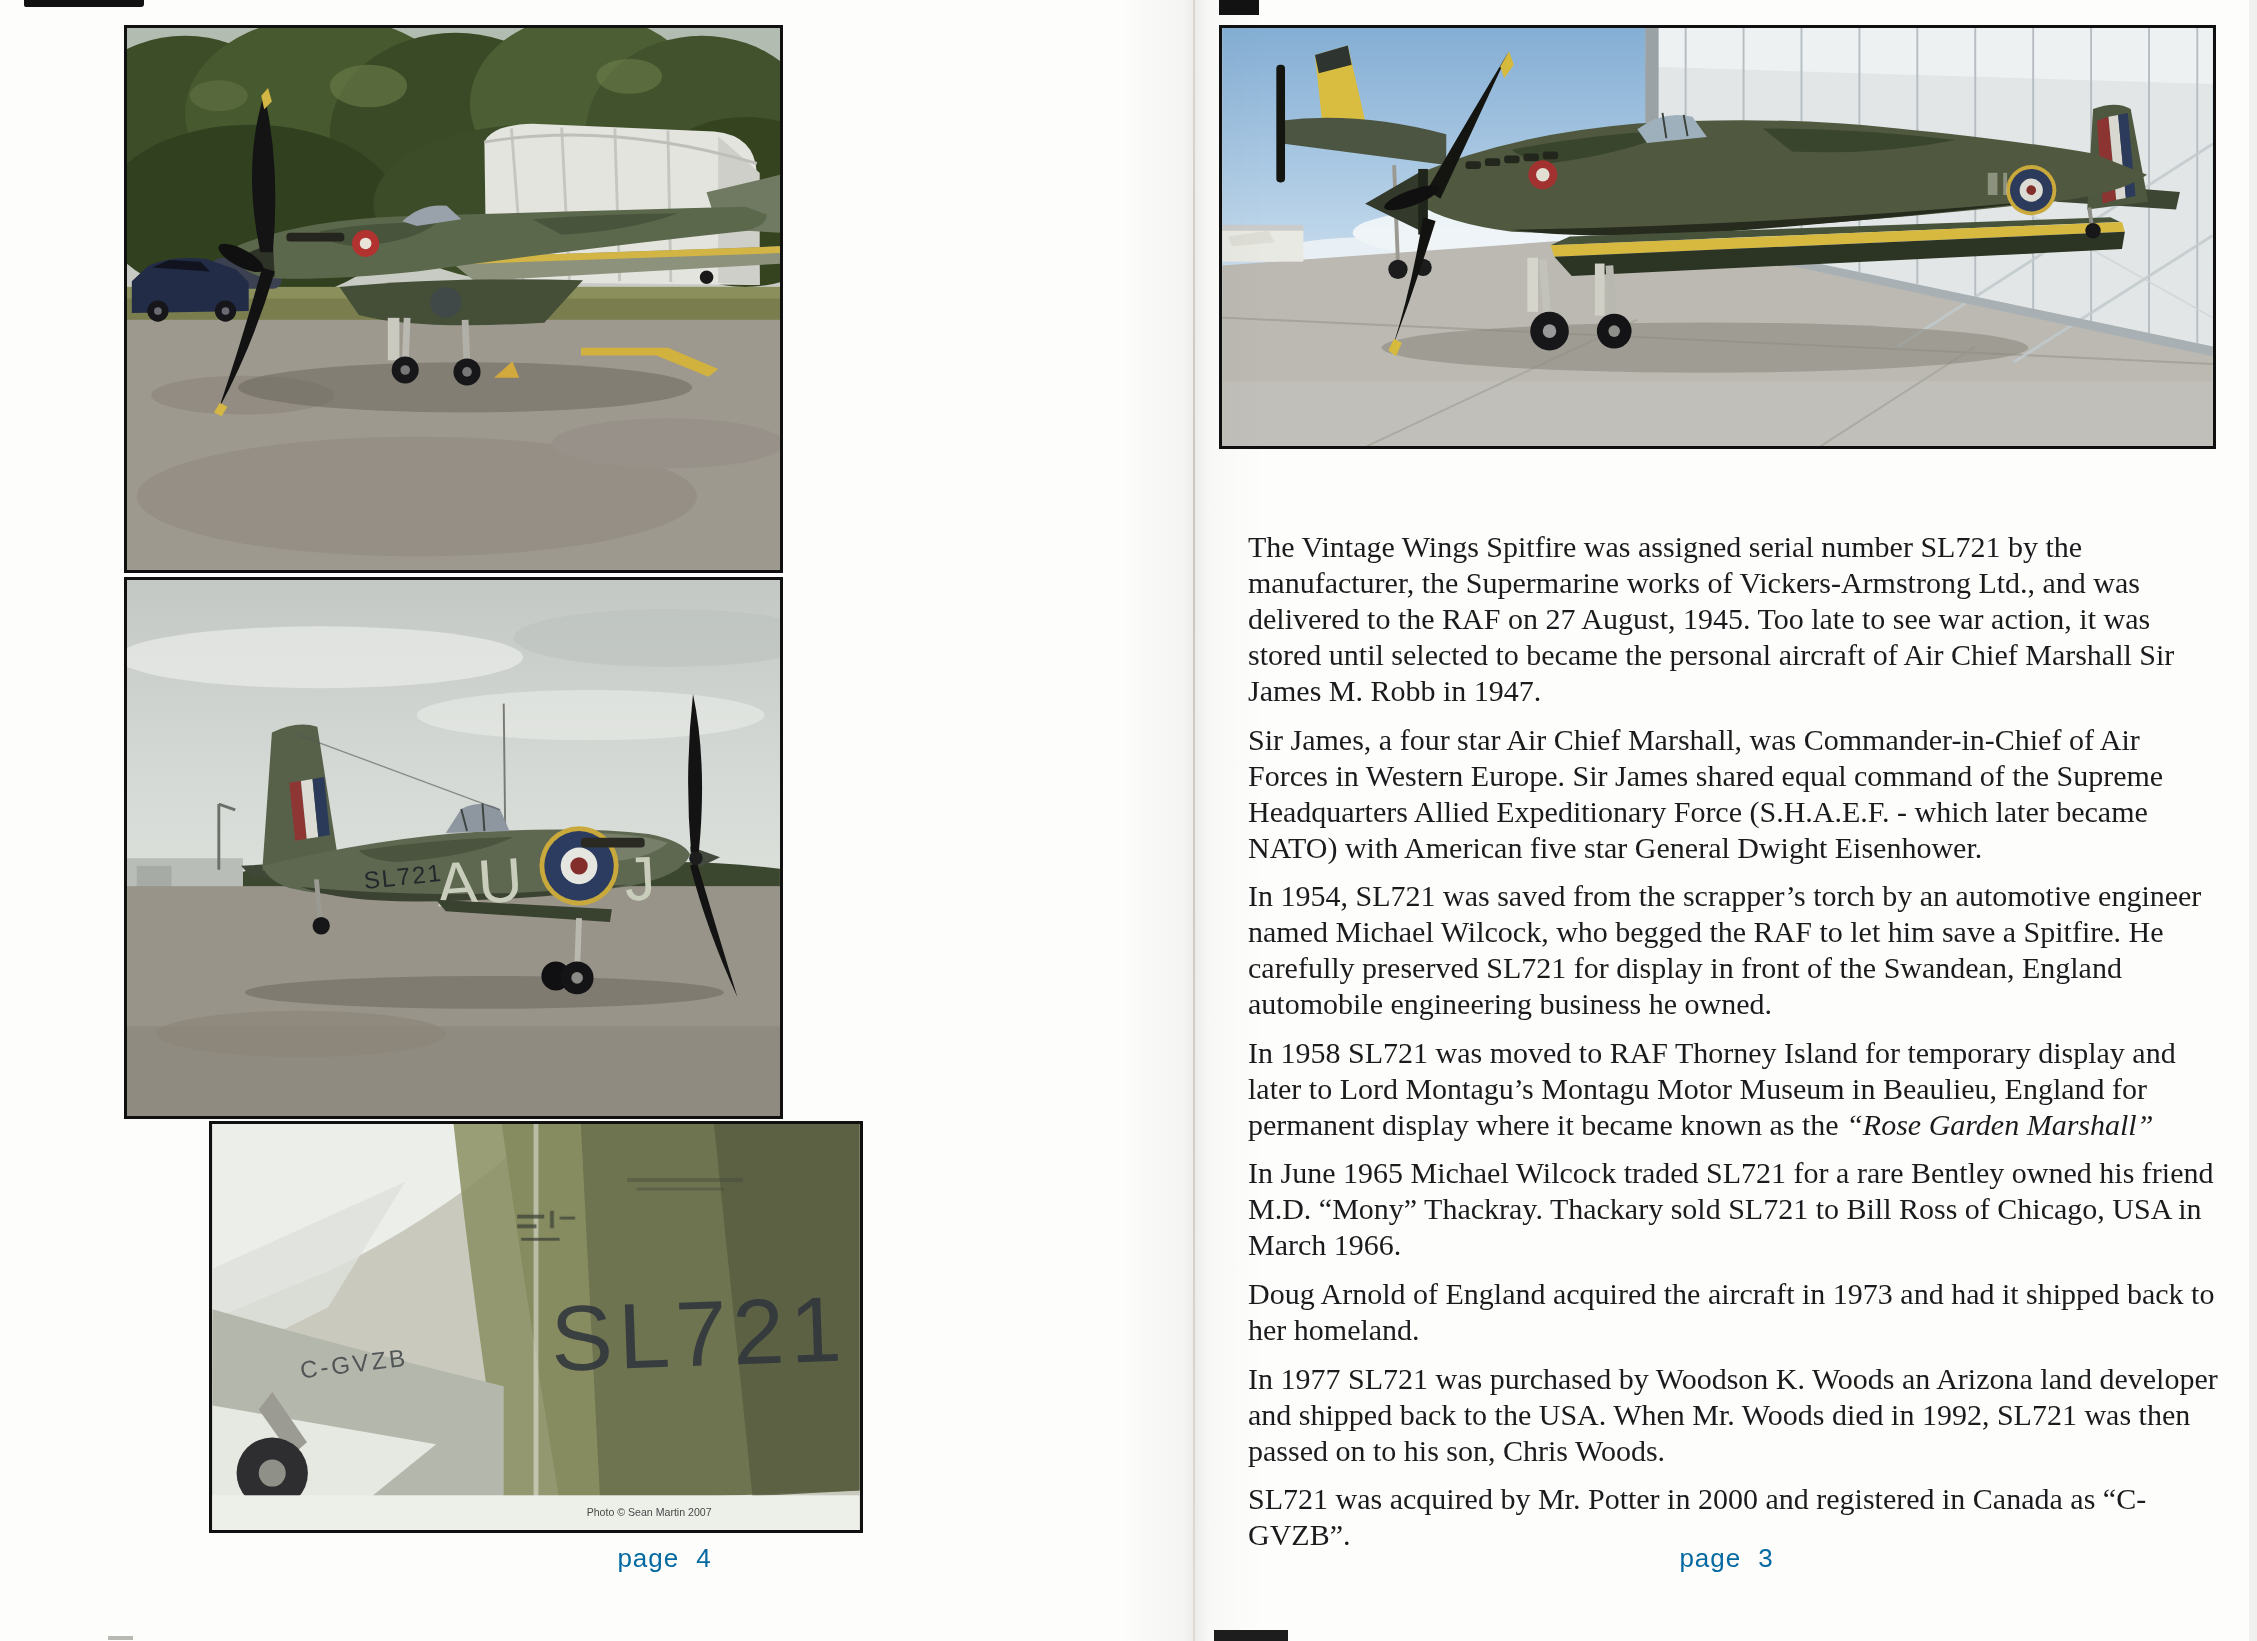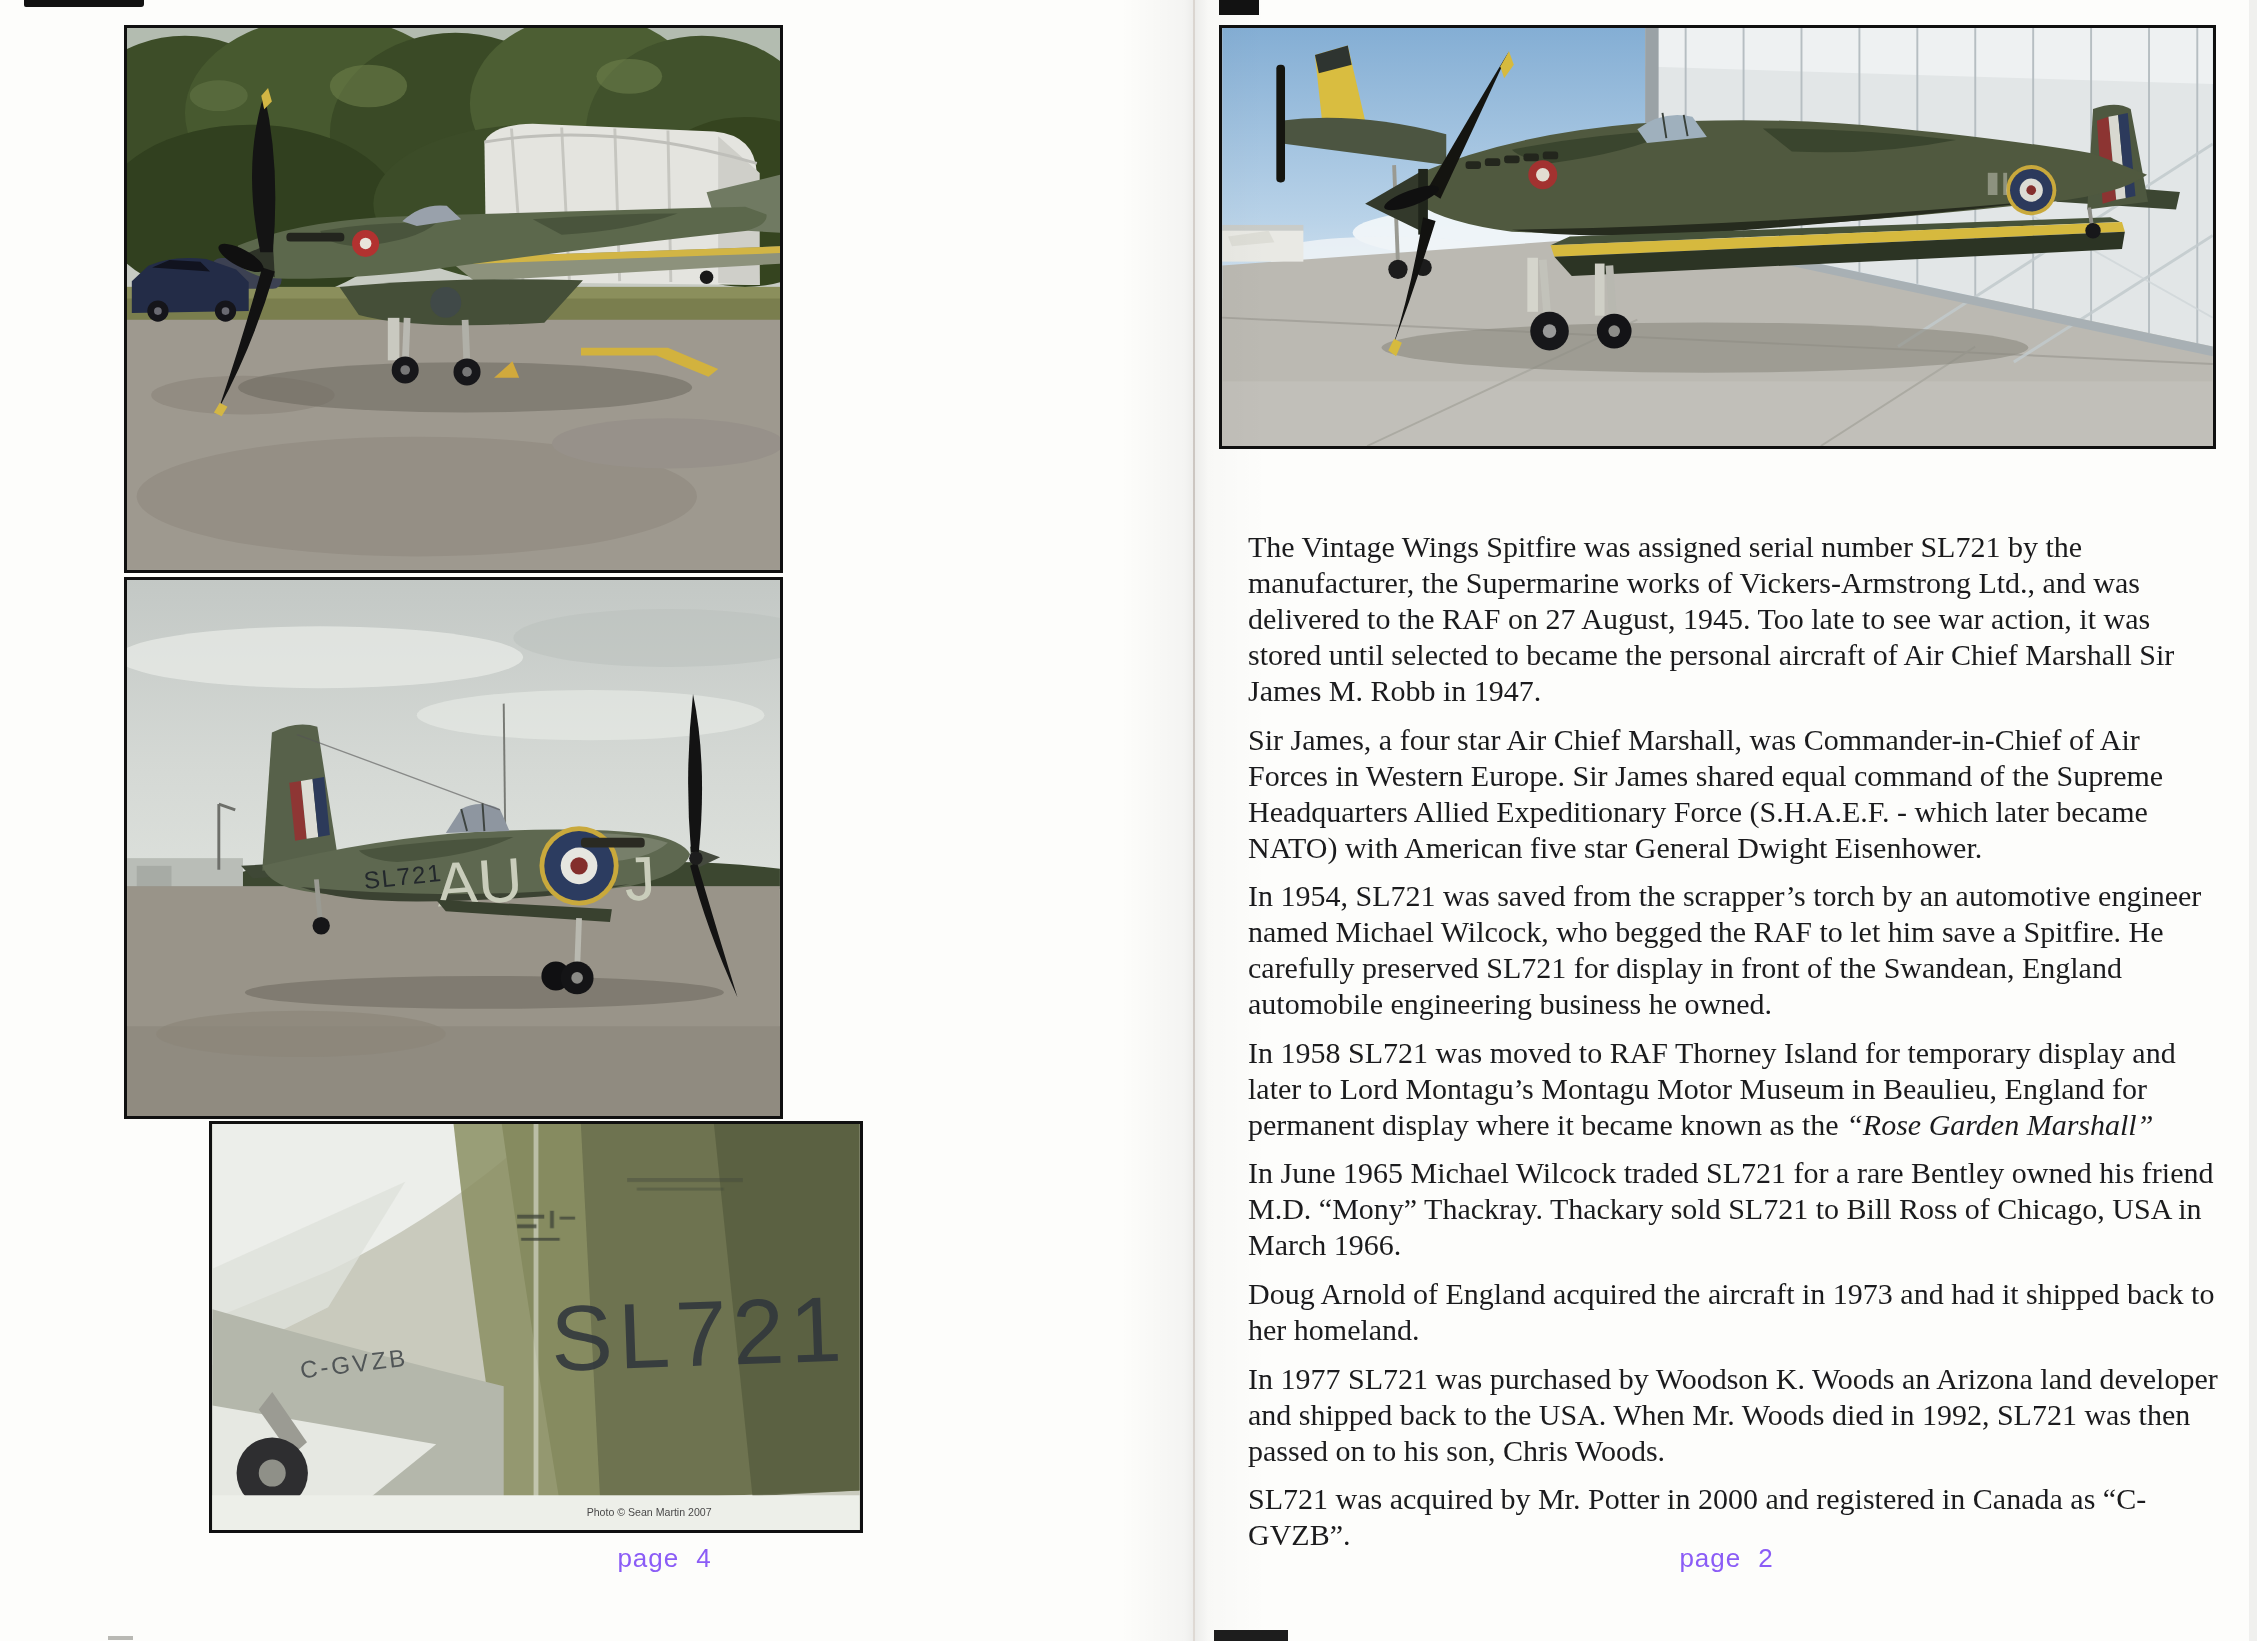--- a/index.html
+++ b/index.html
@@ -12,21 +12,21 @@
   .photo svg{display:block;}
   .text-col{
     position:absolute;left:1248px;top:529px;width:970px;
     font-family:"Liberation Serif","DejaVu Serif",serif;
     font-size:30px;line-height:36px;color:#1b1b1d;text-align:left;
   }
   .text-col p{margin:0 0 12.6px 0;}
   .text-col em{font-style:italic;}
   .page-num{
     position:absolute;width:251px;text-align:center;
-    font-family:"Liberation Sans",sans-serif;font-size:26px;color:#8b5cf6;
+    font-family:"Liberation Sans",sans-serif;font-size:26px;color:#0369a1;
     letter-spacing:1px;word-spacing:8.7px;
   }
   .gutter{
     position:absolute;left:1120px;top:0;width:147px;height:1641px;
     background:linear-gradient(90deg,rgba(0,0,0,0) 0%,rgba(0,0,0,0.035) 44%,rgba(0,0,0,0.07) 51%,rgba(0,0,0,0.02) 60%,rgba(0,0,0,0) 100%);
     pointer-events:none;
   }
   .crease{
     position:absolute;left:1193px;top:0;width:1.9px;height:1641px;
     background:linear-gradient(#d8d2cc,#c6bfb9 30%,#cfc8c2 70%,#dcd6d0);
@@ -328,21 +328,21 @@
             <circle cx="339" cy="314" r="7" fill="#999"></circle>
           <circle cx="406" cy="314" r="18" fill="#141417"></circle>
             <circle cx="406" cy="314" r="6" fill="#8e8e8a"></circle>
         </g>
         <line x1="898" y1="186" x2="901" y2="206" stroke="#8f8f88" stroke-width="4"></line>
         <circle cx="902" cy="210" r="8" fill="#17171a"></circle>
       </g>
     </svg>
   </figure>
 
-  <div class="page-num" id="page3num" style="left:394px;top:1543px;">page 2</div>
+  <div class="page-num" id="page3num" style="left:394px;top:1543px;">page 3</div>
 </div>
 
 <div class="text-col">
   <p><span>The Vintage Wings Spitfire was assigned serial number SL721 by the manufacturer, the Supermarine works of Vickers-Armstrong Ltd., and was delivered to the RAF on 27 August, 1945. Too late to see war action, it was stored until selected to became the personal aircraft of Air Chief Marshall Sir James M. Robb in 1947.</span></p>
   <p><span>Sir James, a four star Air Chief Marshall, was Commander-in-Chief of Air Forces in Western Europe. Sir James shared equal command of the Supreme Headquarters Allied Expeditionary Force (S.H.A.E.F. - which later became NATO) with American five star General Dwight Eisenhower.</span></p>
   <p><span>In 1954, SL721 was saved from the scrapper’s torch by an automotive engineer named Michael Wilcock, who begged the RAF to let him save a Spitfire. He carefully preserved SL721 for display in front of the Swandean, England automobile engineering business he owned.</span></p>
   <p><span>In 1958 SL721 was moved to RAF Thorney Island for temporary display and later to Lord Montagu’s Montagu Motor Museum in Beaulieu, England for permanent display where it became known as the </span><em>“Rose Garden Marshall”</em></p>
   <p><span>In June 1965 Michael Wilcock traded SL721 for a rare Bentley owned his friend M.D. “Mony” Thackray. Thackary sold SL721 to Bill Ross of Chicago, USA in March 1966.</span></p>
   <p><span>Doug Arnold of England acquired the aircraft in 1973 and had it shipped back to her homeland.</span></p>
   <p><span>In 1977 SL721 was purchased by Woodson K. Woods an Arizona land developer and shipped back to the USA. When Mr. Woods died in 1992, SL721 was then passed on to his son, Chris Woods.</span></p>

